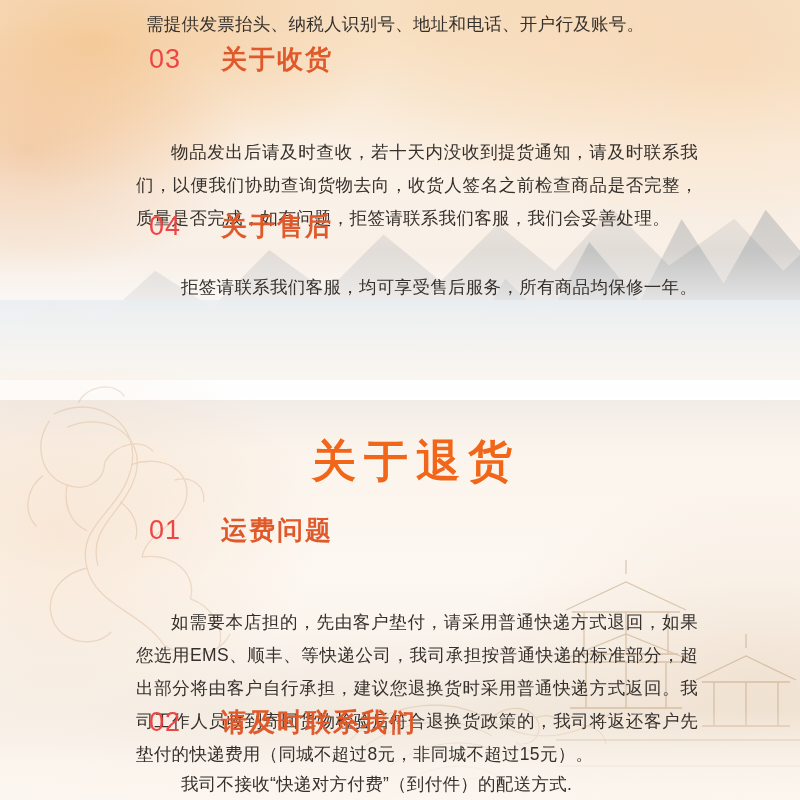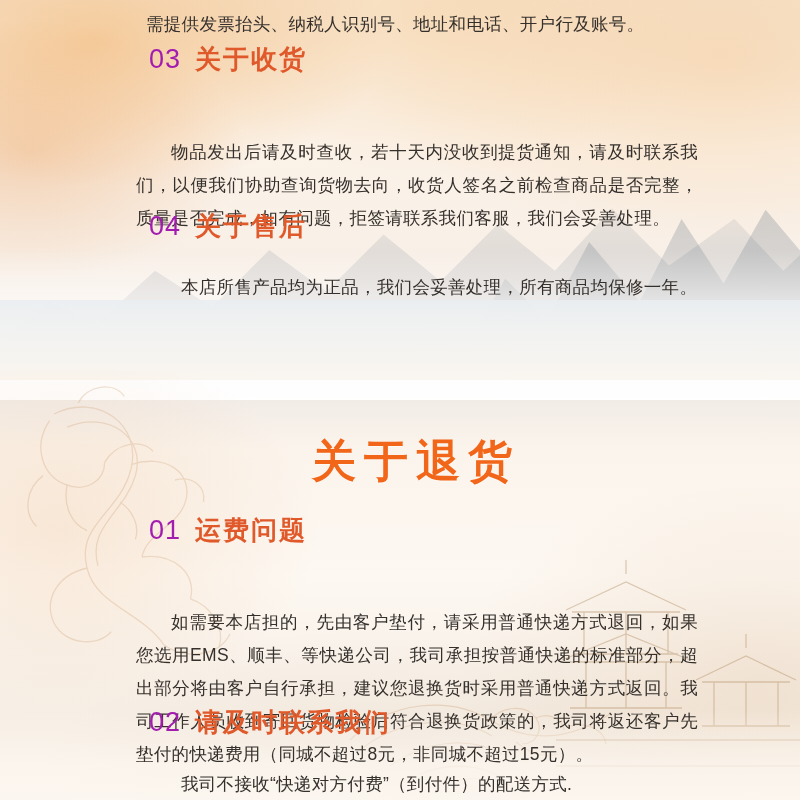--- a/index.html
+++ b/index.html
@@ -133,29 +133,30 @@
   }
 
   .sec-head {
     position: absolute;
     display: flex;
     align-items: baseline;
     gap: 14px;
   }
   .sec-num {
     font-size: 27px;
-    color: #a21caf;
+    color: #ef4444;
     font-weight: 400;
     letter-spacing: 1px;
   }
   .sec-title {
     font-size: 26px;
     color: #e0592a;
     font-weight: bold;
     letter-spacing: 2px;
+    margin-left: 26px;
   }
 
   .big-title {
     position: absolute;
     left: 0;
     right: 0;
     text-align: center;
     font-size: 44px;
     font-weight: bold;
     letter-spacing: 8px;
@@ -251,21 +252,21 @@
     <div class="sec-head" id="h-03">
       <span class="sec-num">03</span>
       <span class="sec-title">关于收货</span>
     </div>
     <p class="para indent" id="p-03">物品发出后请及时查收，若十天内没收到提货通知，请及时联系我们，以便我们协助查询货物去向，收货人签名之前检查商品是否完整，质量是否完成，如有问题，拒签请联系我们客服，我们会妥善处理。</p>
 
     <div class="sec-head" id="h-04">
       <span class="sec-num">04</span>
       <span class="sec-title">关于售后</span>
     </div>
-    <p class="para" id="p-04">本店所售产品均为正品，我们会妥善处理，所有商品均保修一年。</p>
+    <p class="para" id="p-04">拒签请联系我们客服，均可享受售后服务，所有商品均保修一年。</p>
 
     <div class="big-title" id="t-return">关于退货</div>
 
     <div class="sec-head" id="h-01b">
       <span class="sec-num">01</span>
       <span class="sec-title">运费问题</span>
     </div>
     <p class="para indent" id="p-01b">如需要本店担的，先由客户垫付，请采用普通快递方式退回，如果您选用EMS、顺丰、等快递公司，我司承担按普通快递的标准部分，超出部分将由客户自行承担，建议您退换货时采用普通快递方式返回。我司工作人员收到寄回货物检验后符合退换货政策的，我司将返还客户先垫付的快递费用（同城不超过8元，非同城不超过15元）。</p>
 
     <div class="sec-head" id="h-02b">

